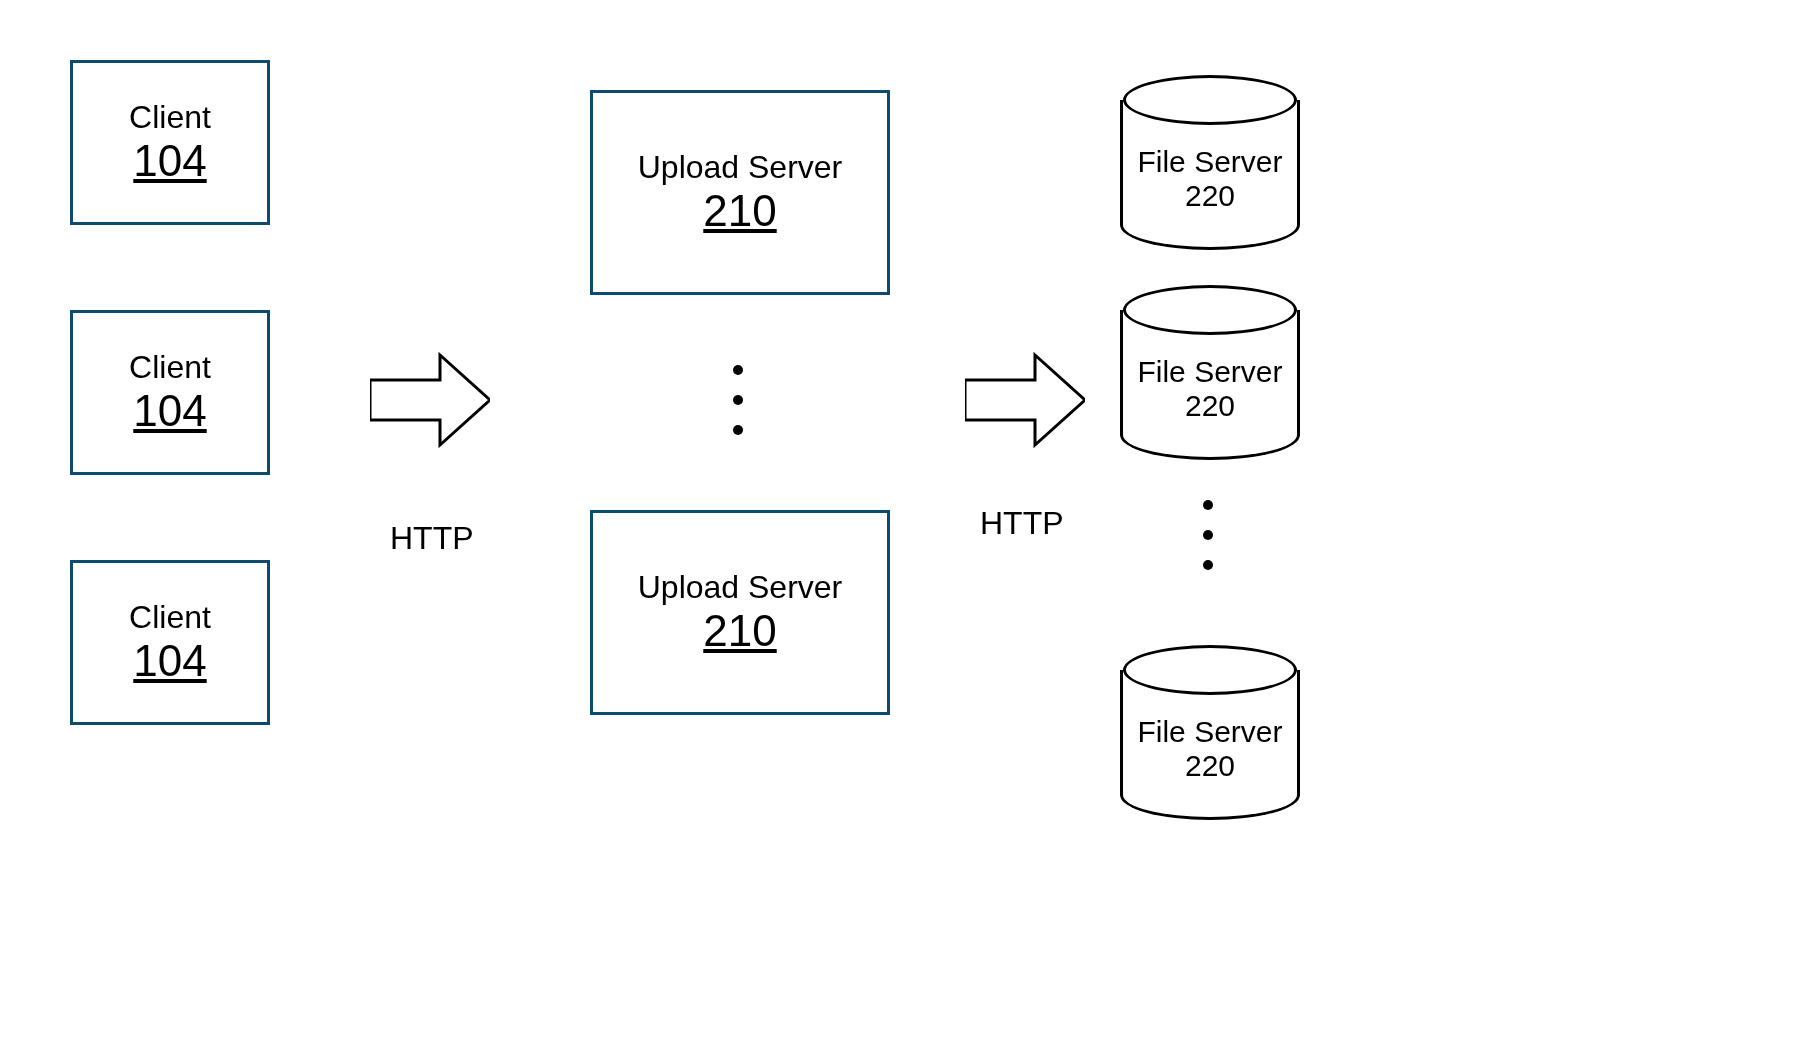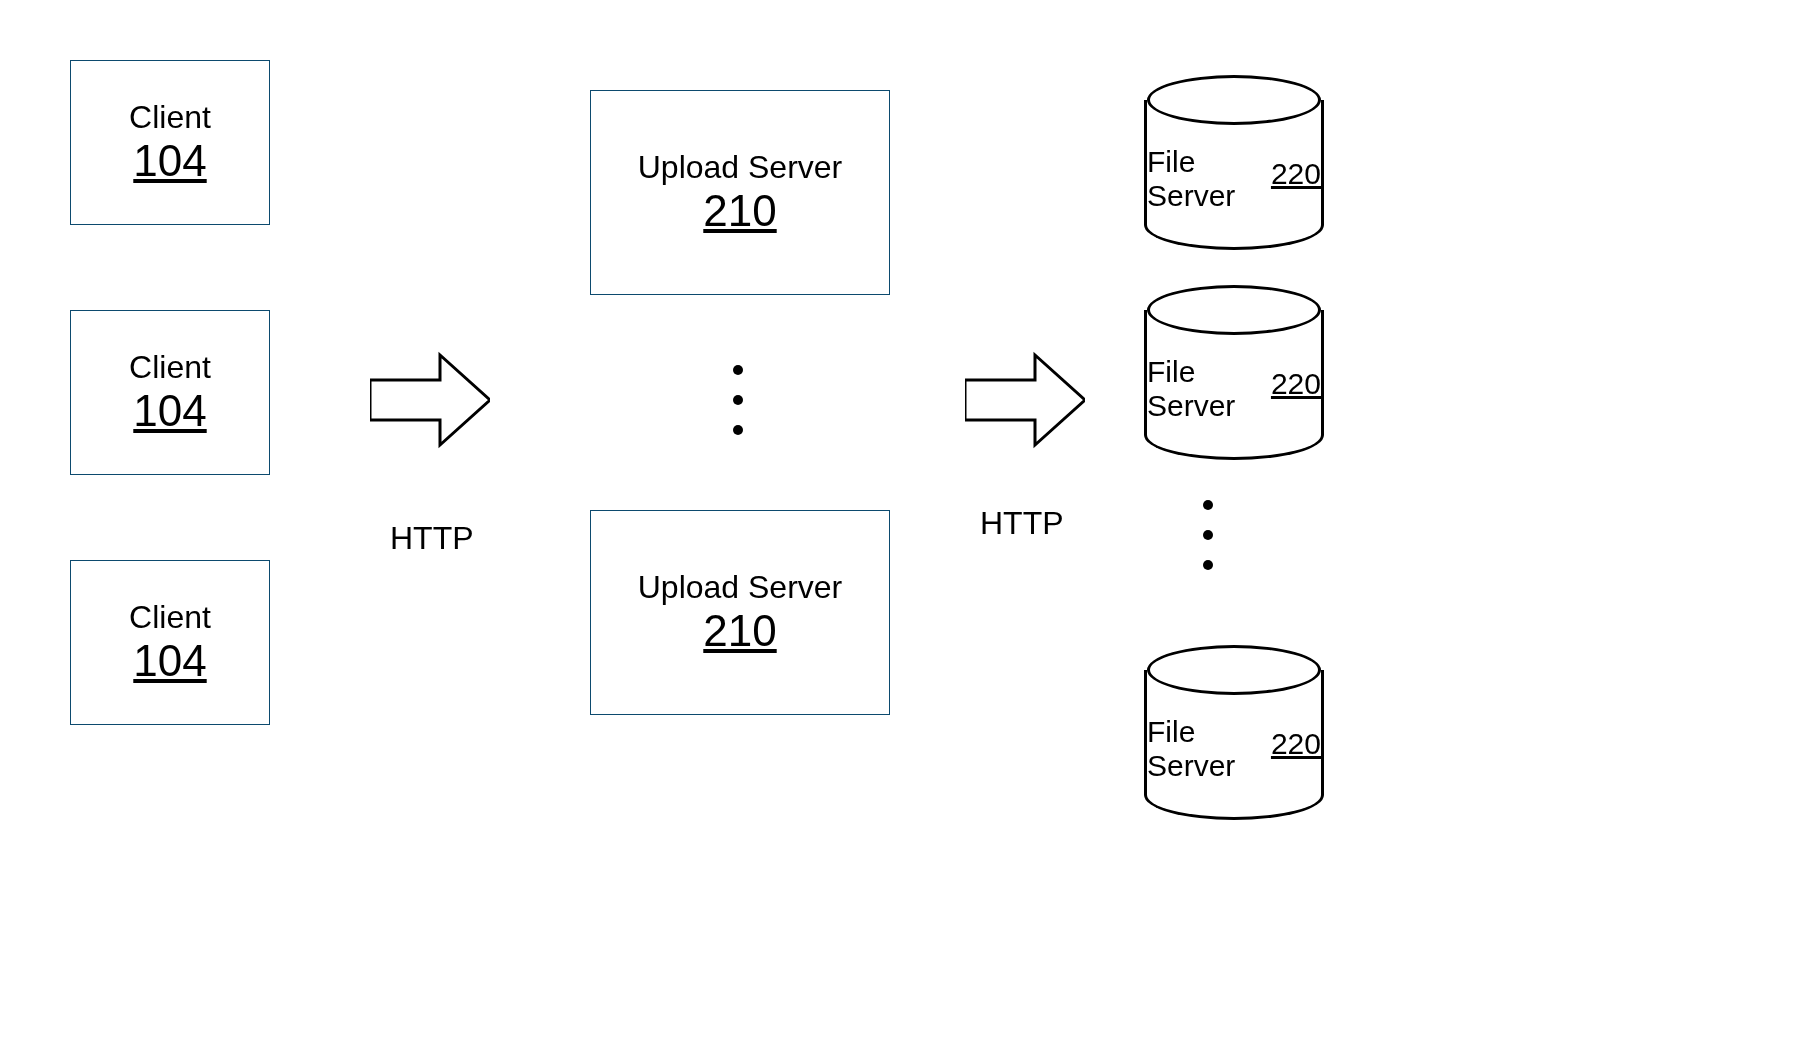--- a/index.html
+++ b/index.html
@@ -9,21 +9,21 @@
     }
     body {
       background: white;
       font-family: Arial, Helvetica, sans-serif;
       width: 1794px;
       height: 1060px;
       position: relative;
     }
     .box {
       position: absolute;
-      border: 1px solid #0c4a6e;
+      border: 3px solid #0c4a6e;
       display: flex;
       flex-direction: column;
       align-items: center;
       justify-content: center;
       background: white;
     }
     .box-label {
       font-size: 32px;
       color: black;
     }
@@ -35,45 +35,43 @@
     .cylinder {
       position: absolute;
     }
     .cylinder-body {
       border-left: 3px solid black;
       border-right: 3px solid black;
       border-bottom: 3px solid black;
       border-bottom-left-radius: 50% 25px;
       border-bottom-right-radius: 50% 25px;
       display: flex;
-      flex-direction: row;
+      flex-direction: column;
       align-items: center;
       justify-content: center;
       background: white;
       position: relative;
-      margin-left: 24px;
     }
     .cylinder-top {
       width: 100%;
       height: 50px;
       border: 3px solid black;
       border-radius: 50%;
       background: white;
       position: absolute;
       top: -25px;
     }
     .cyl-label {
       font-size: 30px;
       color: black;
       margin-top: 10px;
     }
     .cyl-number {
       font-size: 30px;
       color: black;
-      text-decoration: underline;
     }
     .arrow {
       position: absolute;
     }
     .arrow svg {
       display: block;
     }
     .arrow-label {
       position: absolute;
       font-size: 32px;

